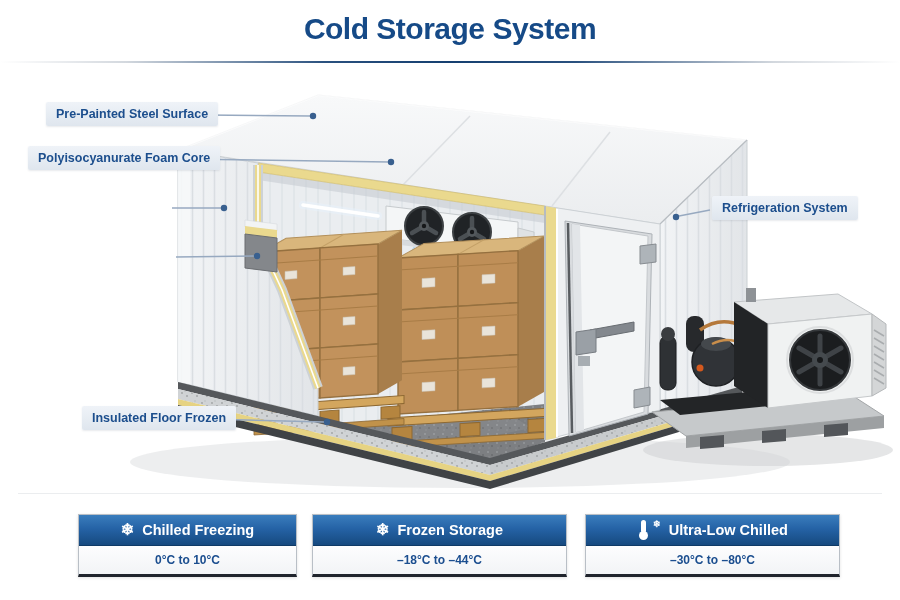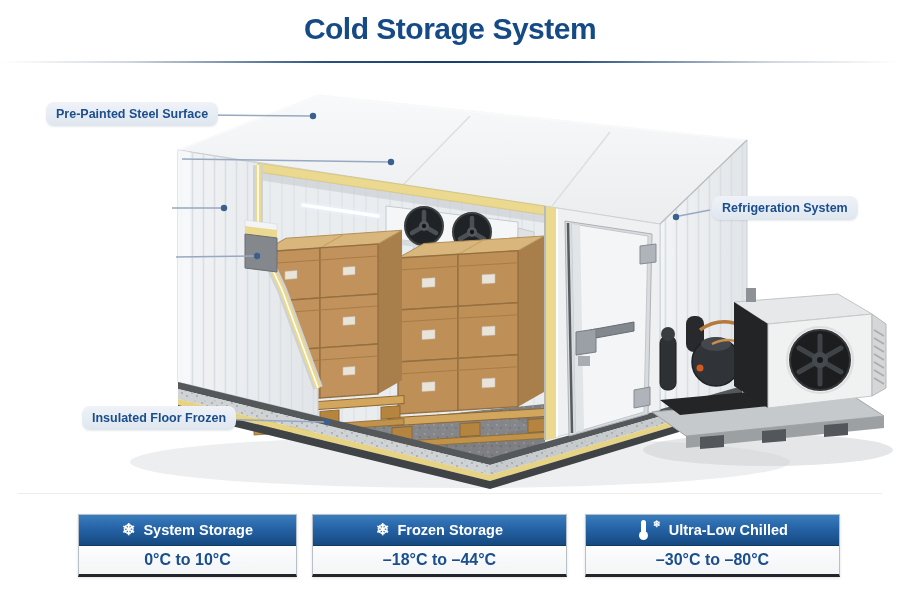--- a/index.html
+++ b/index.html
@@ -4,30 +4,30 @@
 <style>
   html,body{margin:0;padding:0;background:#fff;}
   #page{position:relative;width:900px;height:600px;background:#ffffff;overflow:hidden;
         font-family:"Liberation Sans", sans-serif;}
   .title{position:absolute;top:12px;left:0;width:100%;text-align:center;
          font-size:30px;font-weight:bold;color:#164a87;letter-spacing:-.5px;}
   .title-divider{position:absolute;top:61px;left:0;width:100%;height:2px;
          background:linear-gradient(90deg,#ffffff 0%,#d3d8de 14%,#2a517f 36%,#153f70 50%,#2a517f 64%,#d3d8de 86%,#ffffff 100%);}
   .callout{position:absolute;font-size:12.5px;font-weight:bold;color:#1c4e8d;
          background:linear-gradient(180deg,#eff3f8 0%,#dfe6ee 100%);
-         padding:5px 10px;border-radius:8px;white-space:nowrap;
+         padding:5px 10px;border-radius:2px;white-space:nowrap;
          box-shadow:0 1px 2px rgba(30,50,80,.10);}
   .bottom-divider{position:absolute;top:493px;left:18px;width:864px;height:1px;background:#ebedef;}
   .card{position:absolute;top:514px;border:1px solid #b9bfc6;border-bottom:3px solid #20242c;
         background:#f7f9fa;box-shadow:0 1px 3px rgba(0,0,0,.12);}
   .card-header{height:30px;display:flex;align-items:center;justify-content:center;gap:8px;
         background:linear-gradient(180deg,#3a7dbd 0%,#2563a6 45%,#16497f 100%);
         border-bottom:1px solid #0f3a66;color:#ffffff;font-size:14.5px;font-weight:bold;}
   .card-body{height:28px;display:flex;align-items:center;justify-content:center;
-        color:#1b4e8f;font-size:16px;font-weight:bold;
+        color:#1b4e8f;font-size:12px;font-weight:bold;
         background:linear-gradient(180deg,#fdfdfe 0%,#f2f4f6 100%);}
   .snow{font-size:16px;line-height:1;}
   .snow-small{font-size:9px;line-height:1;position:relative;top:-6px;left:-5px;margin-right:-5px;}
   svg{display:block;}
 </style>
 </head>
 <body>
 
 <div id="page">
 
@@ -318,29 +318,30 @@
       <circle cx="313" cy="116" r="3.2"></circle>
       <circle cx="391" cy="162" r="3.2"></circle>
       <circle cx="224" cy="208" r="3.2"></circle>
       <circle cx="257" cy="256" r="3.2"></circle>
       <circle cx="327" cy="422" r="3.2"></circle>
       <circle cx="676" cy="217" r="3.2"></circle>
     </g>
   </svg>
 
   <div class="callout" style="left:46px;top:102px">Pre-Painted Steel Surface</div>
+  <div class="callout" style="left:28px;top:146px">Polyisocyanurate Foam Core</div>
   <div class="callout" style="left:82px;top:406px">Insulated Floor Frozen</div>
   <div class="callout" style="left:712px;top:196px">Refrigeration System</div>
 
   <div class="bottom-divider"></div>
 
   <div class="card" style="left:78px;width:217px">
     <div class="card-header">
       <span class="snow">❄</span>
-      <span>System Storage</span>
+      <span>Chilled Freezing</span>
     </div>
     <div class="card-body">0°C to 10°C</div>
   </div>
 
   <div class="card" style="left:312px;width:253px">
     <div class="card-header">
       <span class="snow">❄</span>
       <span>Frozen Storage</span>
     </div>
     <div class="card-body">–18°C to –44°C</div>

